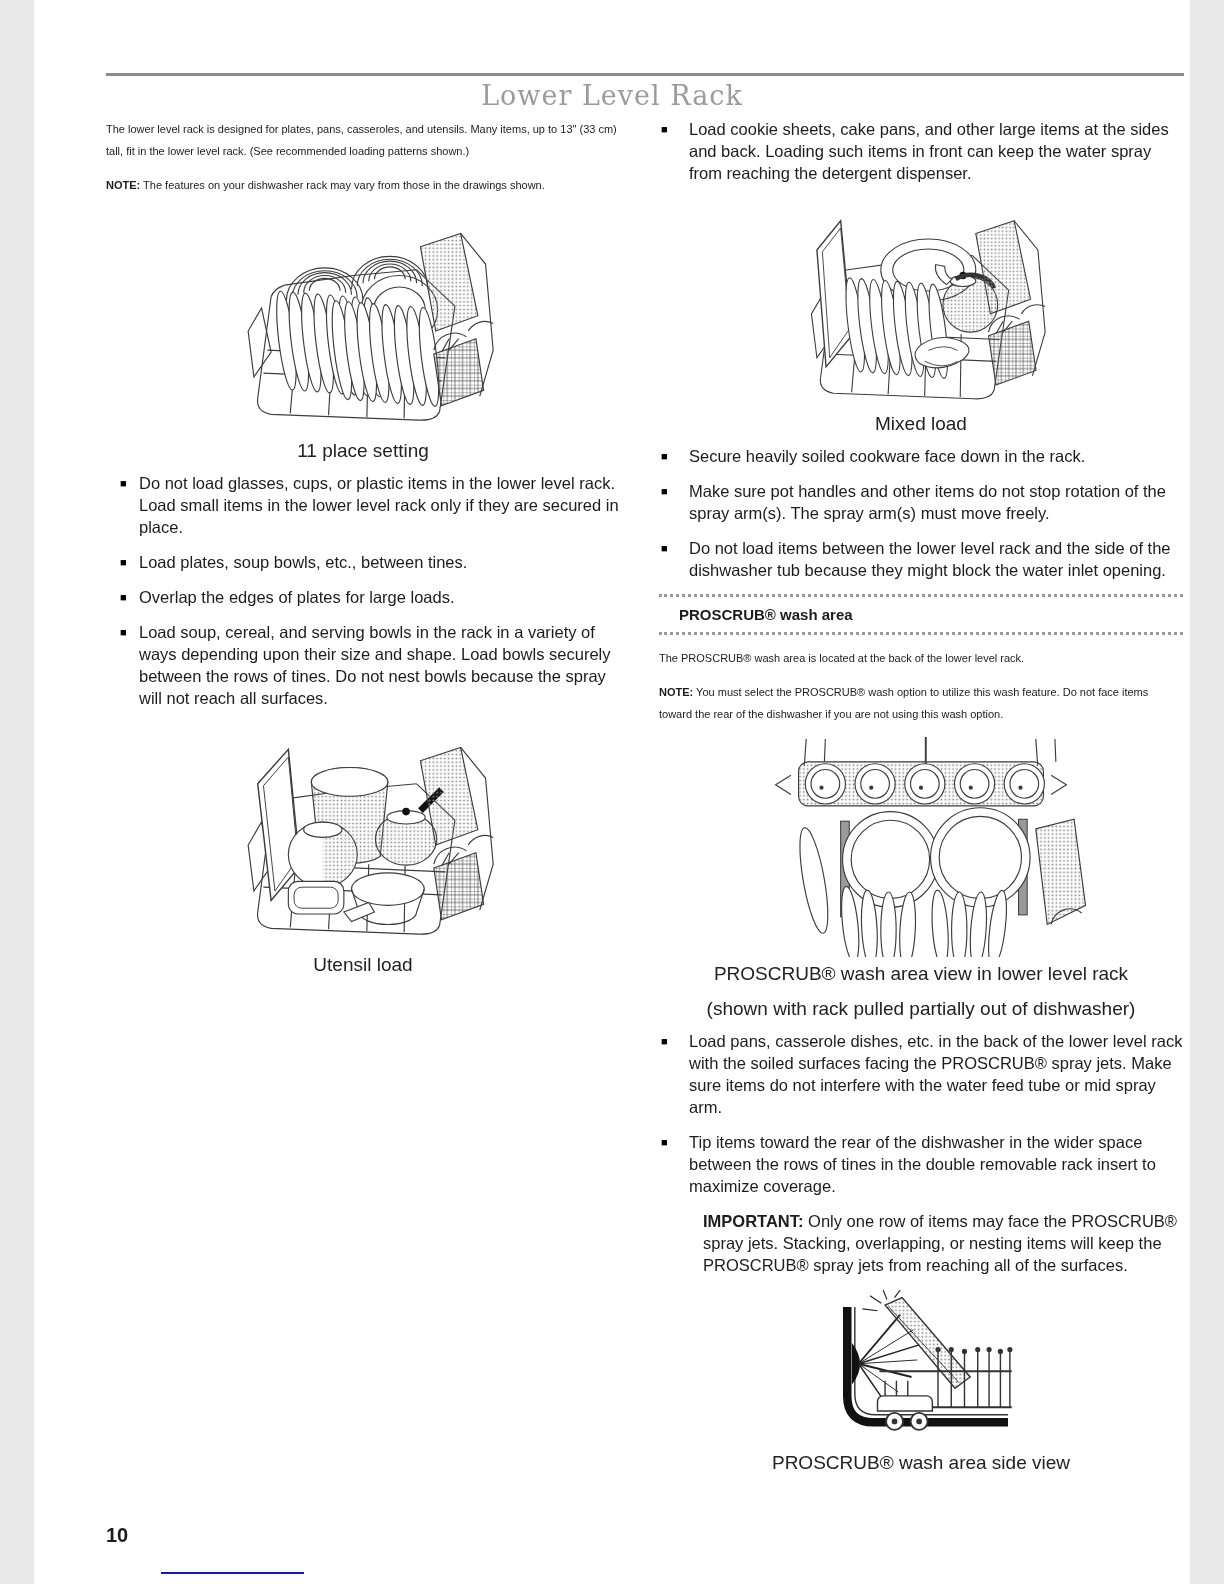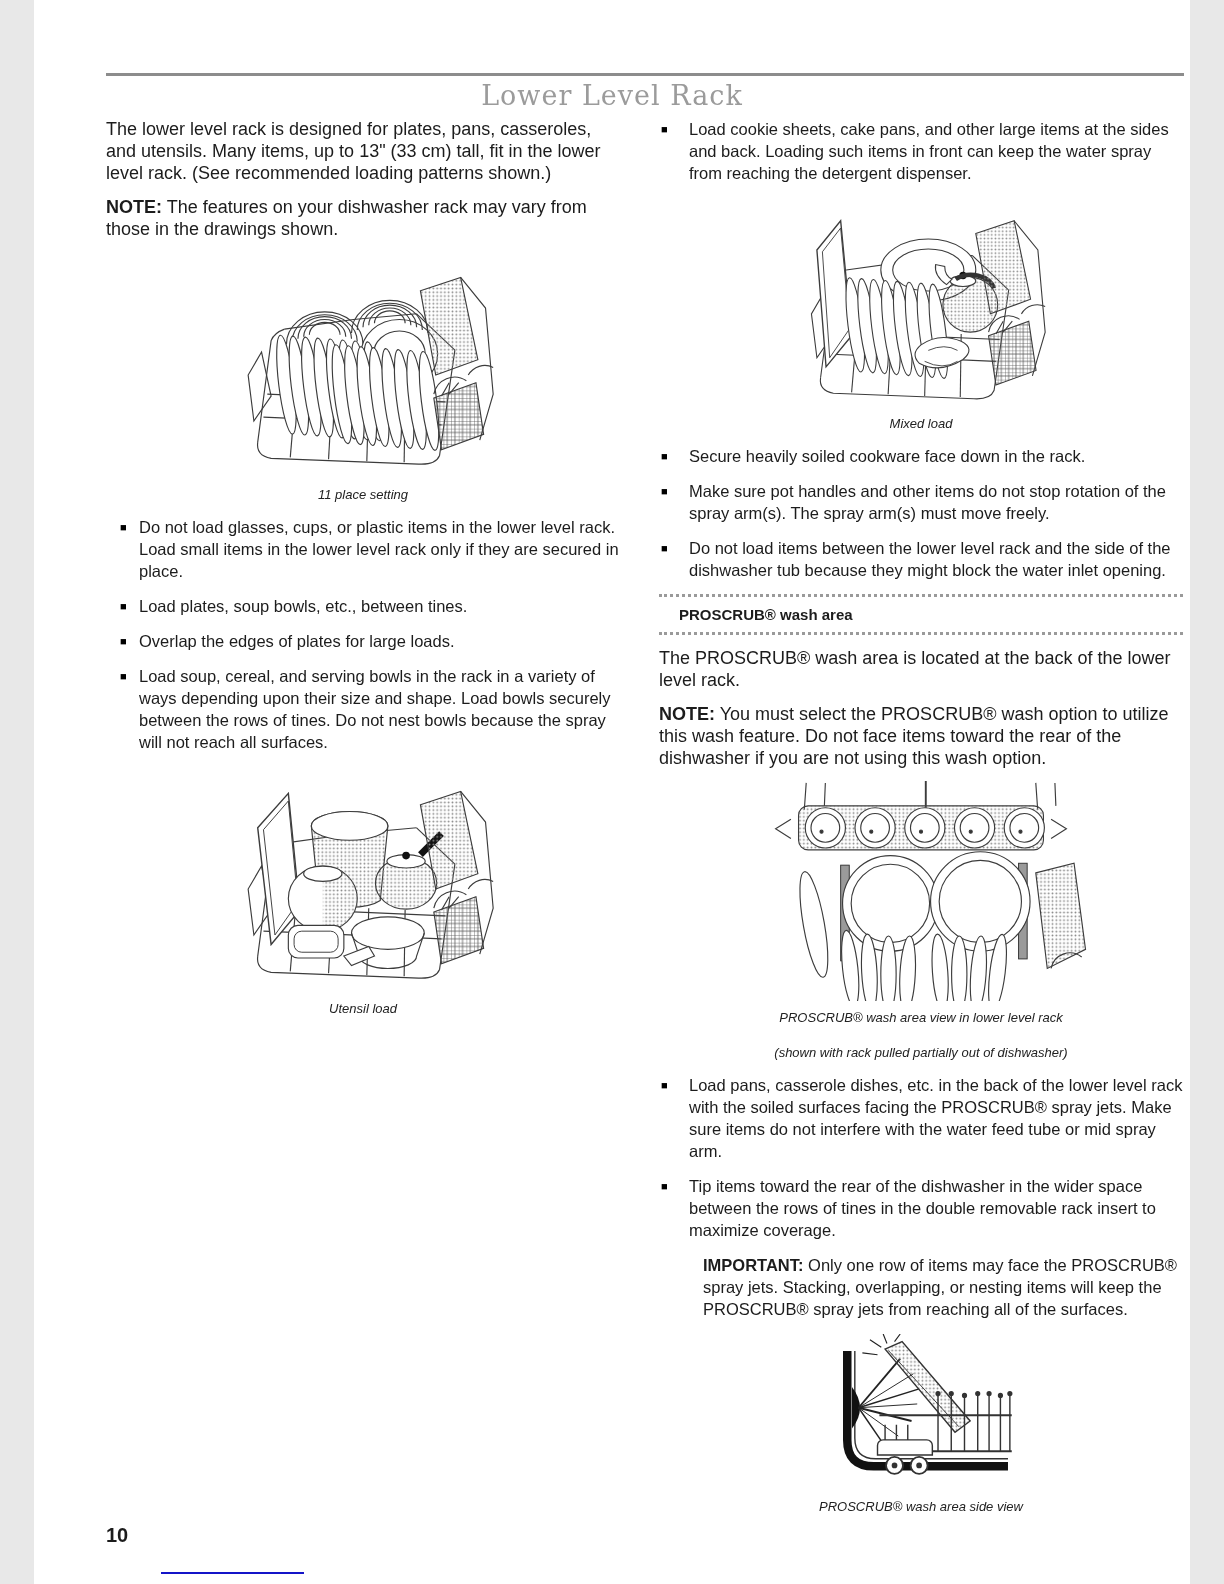--- a/index.html
+++ b/index.html
@@ -4,31 +4,31 @@
 <style>
   html,body{margin:0;padding:0;background:#e8e8e8;}
   .page{position:relative;width:1156px;height:1584px;margin:0 auto;background:#ffffff;
         font-family:"Liberation Sans", sans-serif;color:#1c1c1c;overflow:hidden;}
   .top-rule{position:absolute;top:73px;left:72px;width:1078px;height:3px;background:#8c8c8c;}
   .title{position:absolute;top:80px;left:0;width:100%;margin:0;text-align:center;
          font-family:"DejaVu Serif", serif;font-weight:400;font-size:27px;color:#9b9b9b;letter-spacing:1px;}
   .col{position:absolute;top:118px;}
   .col-left{left:72px;width:514px;}
   .col-right{left:625px;width:524px;}
-  p.body{font-size:18px;line-height:22px;margin:0 0 12px 0;}
+  p.body{font-size:11px;line-height:22px;margin:0 0 12px 0;}
   .lead{font-weight:bold;}
   .bullet{display:flex;margin:0 0 13px 0;}
   .col-left .bullet{padding-left:14px;}
   .col-right .bullet{padding-left:2px;}
   .bullet .marker{flex:none;width:19px;font-size:11px;line-height:22px;color:#000;}
   .col-right .bullet .marker{width:28px;}
   .bullet .btxt{flex:1;font-size:16.5px;line-height:22px;}
   .fig{text-align:center;margin:4px 0 12px 0;}
   .fig svg{display:block;margin:0 auto;}
-  .figcap{font-style:italic;font-size:13px;line-height:19px;color:#222;margin-top:7px;}
+  .figcap{font-size:19px;line-height:19px;color:#222;margin-top:7px;}
   .sect{border-top:3px dotted #9a9a9a;border-bottom:3px dotted #9a9a9a;
         padding:9px 0 9px 20px;font-size:15px;font-weight:bold;margin:4px 0 12px 0;}
   .indent-block{margin:0 0 14px 44px;font-size:16.5px;line-height:22px;}
   .page-number{position:absolute;left:72px;top:1524px;font-size:20px;font-weight:bold;}
   .blue-line{position:absolute;left:127px;top:1572px;width:143px;height:2px;background:#1414c8;}
   .defs-holder{position:absolute;width:0;height:0;}
 </style>
 </head>
 <body>
 

